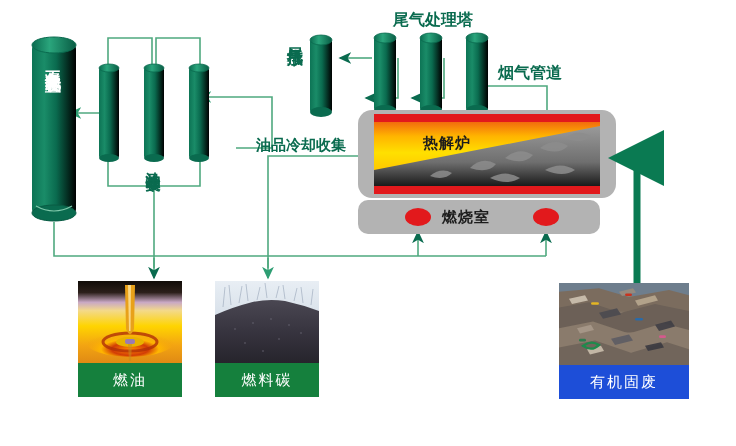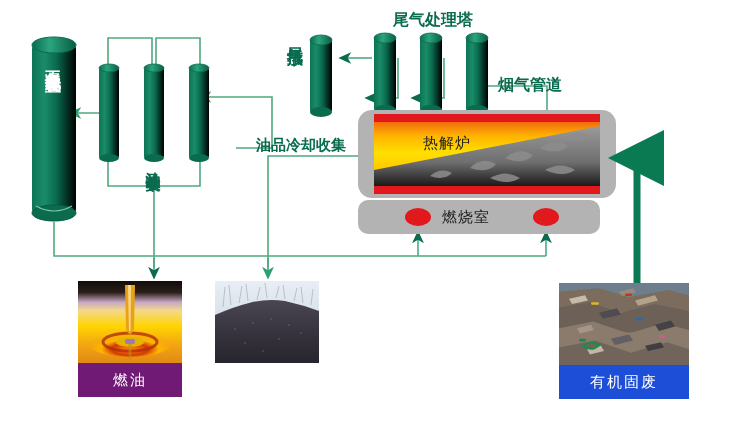--- a/index.html
+++ b/index.html
@@ -8,23 +8,23 @@
   #stage{position:absolute;left:0;top:0;width:736px;height:446px;}
   svg.layer{position:absolute;left:0;top:0;width:736px;height:446px;}
   .lbl{position:absolute;color:#0a6b4f;font-weight:bold;white-space:nowrap;}
   .vlbl{position:absolute;color:#0a6b4f;font-weight:bold;
         writing-mode:vertical-rl;text-orientation:upright;letter-spacing:1px;}
   .vlbl-white{color:#ffffff;}
   .card{position:absolute;}
   .card .pic{width:100%;height:82px;display:block;}
   .card .cap{height:34px;line-height:34px;text-align:center;color:#fff;
              font-size:15px;letter-spacing:2px;}
-  .cap-green{background:#701a75;}
+  .cap-green{background:#15803d;}
   .cap-blue{background:#1d4ed8;}
-  .furnace-txt{position:absolute;color:#1c1c1c;font-weight:normal;font-size:15px;letter-spacing:1px;}
+  .furnace-txt{position:absolute;color:#1c1c1c;font-weight:bold;font-size:15px;letter-spacing:1px;}
 </style>
 </head>
 <body>
 
 <div id="stage">
 
   <svg class="layer" viewBox="0 0 736 446">
     <defs>
       <linearGradient id="cylBody" x1="0" y1="0" x2="1" y2="0">
         <stop offset="0%" stop-color="#0d7455"></stop>
@@ -164,21 +164,21 @@
   </svg>
 
   <div class="vlbl vlbl-white" style="left:42px;top:58px;font-size:16px;">不凝气净化装置</div>
 
   <div class="vlbl" style="left:143px;top:160px;font-size:15px;">油品冷却收集</div>
 
   <div class="vlbl" style="left:284px;top:34px;font-size:16px;">尾气排放</div>
 
   <div class="lbl" style="left:393px;top:10px;font-size:16px;">尾气处理塔</div>
 
-  <div class="lbl" style="left:498px;top:63px;font-size:16px;margin-top:12px;">烟气管道</div>
+  <div class="lbl" style="left:498px;top:63px;font-size:16px;">烟气管道</div>
 
   <div class="lbl" style="left:256px;top:136px;font-size:15px;">油品冷却收集</div>
 
   <div class="furnace-txt" style="left:423px;top:134px;">热解炉</div>
 
   <div class="furnace-txt" style="left:442px;top:208px;">燃烧室</div>
 
   <div class="card" style="left:78px;top:281px;width:104px;">
     <svg class="pic" viewBox="0 0 104 82" preserveAspectRatio="none">
       <defs>
@@ -242,20 +242,21 @@
         <circle cx="20" cy="48" r="1"></circle>
           <circle cx="38" cy="42" r="1"></circle>
         <circle cx="56" cy="38" r="1"></circle>
           <circle cx="74" cy="44" r="1"></circle>
         <circle cx="30" cy="62" r="1"></circle>
           <circle cx="64" cy="58" r="1"></circle>
         <circle cx="86" cy="52" r="1"></circle>
           <circle cx="48" cy="70" r="1"></circle>
       </g>
     </svg>
+    <div class="cap cap-green">燃料碳</div>
   </div>
 
   <div class="card" style="left:559px;top:283px;width:130px;">
     <svg class="pic" viewBox="0 0 130 94" preserveAspectRatio="none">
       <rect width="130" height="94" fill="#8e7f70"></rect>
       <g opacity=".95">
         <path d="M0,0 L130,0 L130,16 L0,14 Z" fill="#6d7e8f"></path>
         <path d="M0,10 L40,6 L70,16 L110,8 L130,14 L130,34 L0,32 Z" fill="#7a6c5e"></path>
         <path d="M0,28 L30,22 L62,34 L96,24 L130,32 L130,56 L0,58 Z" fill="#6b5f56"></path>
         <path d="M0,52 L34,44 L70,58 L104,46 L130,54 L130,78 L0,80 Z" fill="#8a7b6c"></path>

